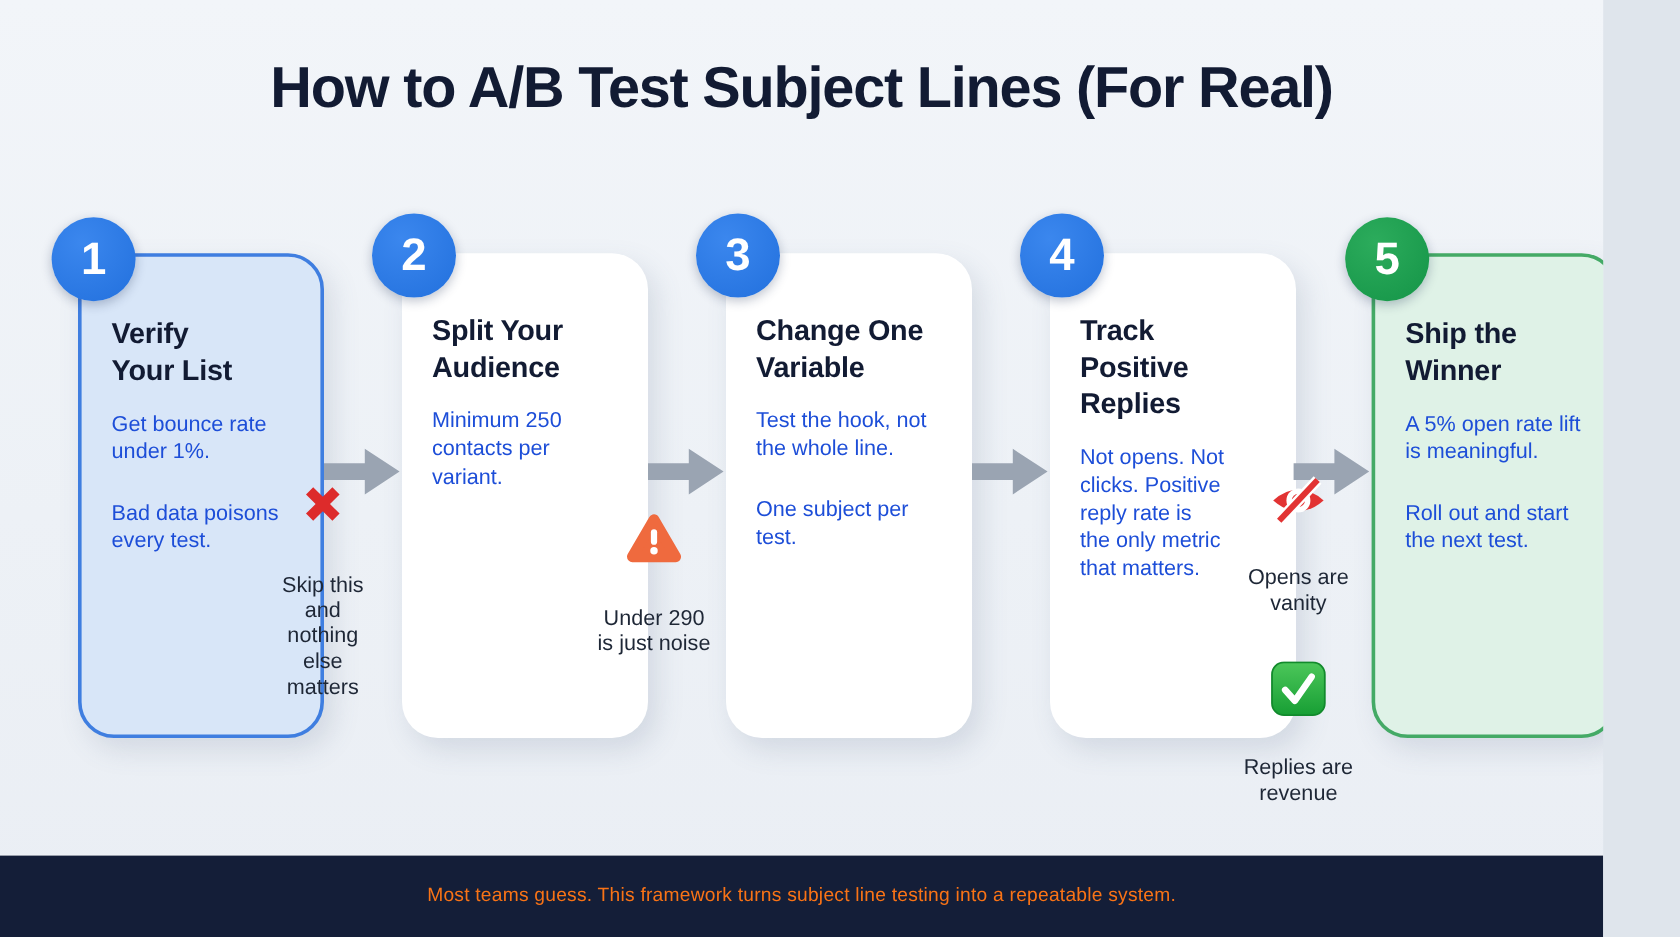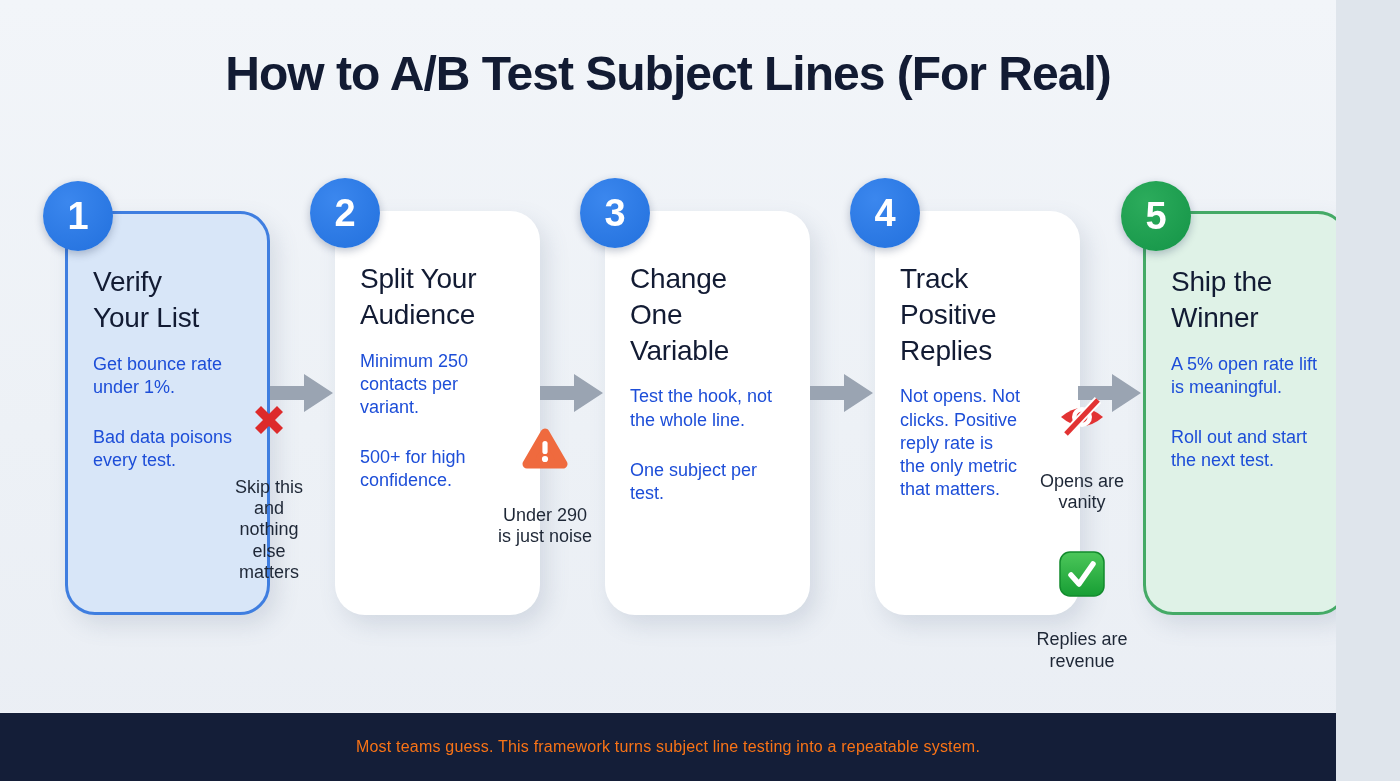--- a/index.html
+++ b/index.html
@@ -27,21 +27,21 @@
     padding:50px 24px 0 25px;
   }
   .pos1 { left:65px; }
   .pos2 { left:335px; }
   .pos3 { left:605px; }
   .pos4 { left:875px; }
   .pos5 { left:1143px; }
   .tint-blue  { background:#d8e6f8; border:3px solid #3f7ee0; }
   .tint-green { background:#dff2e7; border:3px solid #44aa66; }
   .card h2 {
-    font-size:28px; font-weight:400; line-height:1.28;
+    font-size:24px; font-weight:700; line-height:1.28;
     color:#121b33; letter-spacing:-.2px;
     margin-bottom:17px; max-width:157px;
   }
   .pos1 h2 { max-width:112px; }
   .pos4 h2 { max-width:130px; }
   .card p {
     font-size:18px; line-height:1.28; color:#1d4ed8;
     margin-bottom:27px; max-width:154px;
   }
   .pos4 p { max-width:122px; }
@@ -93,21 +93,20 @@
     <div class="badge badge-blue">1</div>
     <h2>Verify Your List</h2>
     <p>Get bounce rate under 1%.</p>
     <p>Bad data poisons every test.</p>
   </section>
 
   <section class="card pos2">
     <div class="badge badge-blue">2</div>
     <h2>Split Your Audience</h2>
     <p>Minimum 250 contacts per variant.</p>
-    <p>500+ for high confidence.</p>
   </section>
 
   <section class="card pos3">
     <div class="badge badge-blue">3</div>
     <h2>Change One Variable</h2>
     <p>Test the hook, not the whole line.</p>
     <p>One subject per test.</p>
   </section>
 
   <section class="card pos4">

